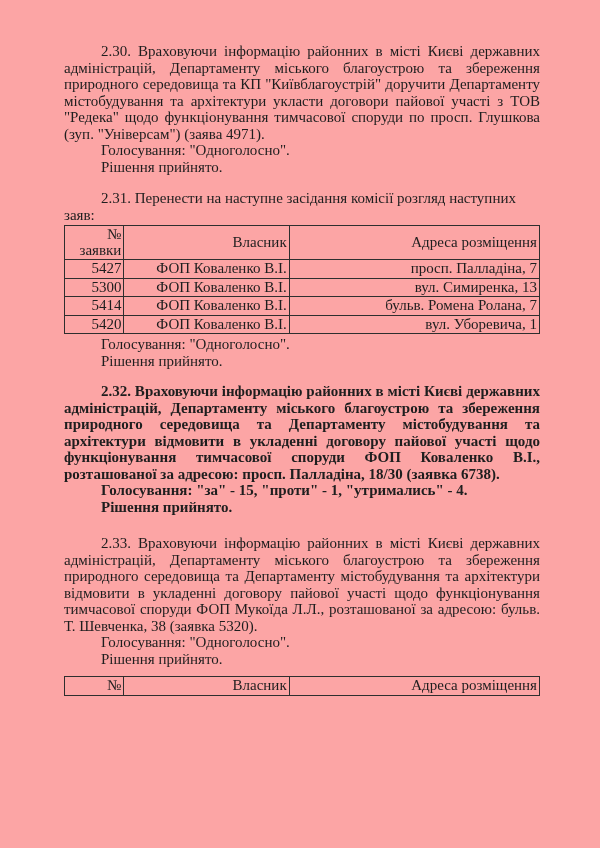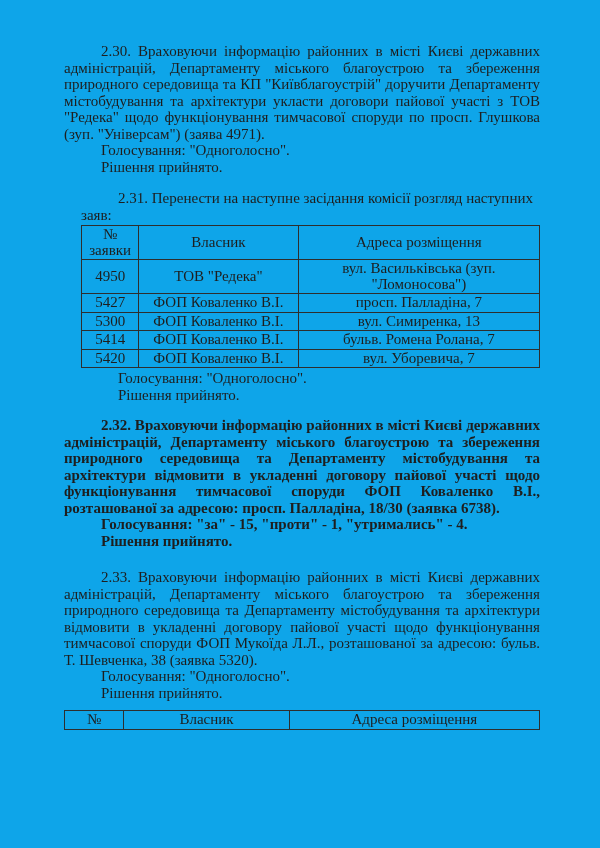--- a/index.html
+++ b/index.html
@@ -5,56 +5,56 @@
   html, body {
     margin: 0;
     padding: 0;
     background: #ffffff;
   }
   .page {
     position: relative;
     width: 600px;
     height: 848px;
     box-sizing: border-box;
-    background: #0ea5e9;
+    background: #fca5a5;
     color: #1e1e1e;
     font-family: "Liberation Serif", "DejaVu Serif", serif;
     font-size: 15px;
     line-height: 16.5px;
     padding: 43px 60px 0 64px;
     overflow: hidden;
   }
   p { margin: 0; }
   .para {
     text-align: justify;
     text-indent: 37px;
   }
   .line {
     text-indent: 37px;
     text-align: left;
   }
-  .sec-gap-1 { margin-top: 15px; margin-left: 17px; }
+  .sec-gap-1 { margin-top: 15px; }
   .sec-gap-2 { margin-top: 14px; font-weight: bold; }
   .sec-gap-3 { margin-top: 20px; }
   .sec-gap-4 { margin-top: 9px; }
   table.doc-table {
     width: 100%;
     border-collapse: collapse;
     table-layout: fixed;
     margin-top: 2px;
     margin-bottom: 2px;
   }
   table.doc-table col.c1 { width: 12.5%; }
   table.doc-table col.c2 { width: 34.8%; }
   table.doc-table col.c3 { width: 52.7%; }
   table.doc-table th,
   table.doc-table td {
     border: 1px solid #2e2e2e;
     font-weight: normal;
-    text-align: center;
+    text-align: right;
     vertical-align: middle;
     padding: 1px 2px;
     line-height: 15.5px;
     overflow: hidden;
   }
 </style>
 </head>
 <body>
 
 <div class="page">
@@ -75,43 +75,38 @@
         </colgroup>
       <thead>
         <tr>
           <th>№ заявки</th>
           <th>Власник</th>
           <th>Адреса розміщення</th>
         </tr>
       </thead>
       <tbody>
         <tr>
-          <td>4950</td>
-          <td>ТОВ "Редека"</td>
-          <td>вул. Васильківська (зуп. "Ломоносова")</td>
-        </tr>
-        <tr>
           <td>5427</td>
           <td>ФОП Коваленко В.І.</td>
           <td>просп. Палладіна, 7</td>
         </tr>
         <tr>
           <td>5300</td>
           <td>ФОП Коваленко В.І.</td>
           <td>вул. Симиренка, 13</td>
         </tr>
         <tr>
           <td>5414</td>
           <td>ФОП Коваленко В.І.</td>
           <td>бульв. Ромена Ролана, 7</td>
         </tr>
         <tr>
           <td>5420</td>
           <td>ФОП Коваленко В.І.</td>
-          <td>вул. Уборевича, 7</td>
+          <td>вул. Уборевича, 1</td>
         </tr>
       </tbody>
     </table>
     <p class="line">Голосування: "Одноголосно".</p>
     <p class="line">Рішення прийнято.</p>
   </section>
 
   <section class="sec-gap-2">
     <p class="para">2.32. Враховуючи інформацію районних в місті Києві державних адміністрацій, Департаменту міського благоустрою та збереження природного середовища та Департаменту містобудування та архітектури відмовити в укладенні договору пайової участі щодо функціонування тимчасової споруди ФОП Коваленко В.І., розташованої за адресою: просп. Палладіна, 18/30 (заявка 6738).</p>
     <p class="line">Голосування: "за" - 15, "проти" - 1, "утримались" - 4.</p>

